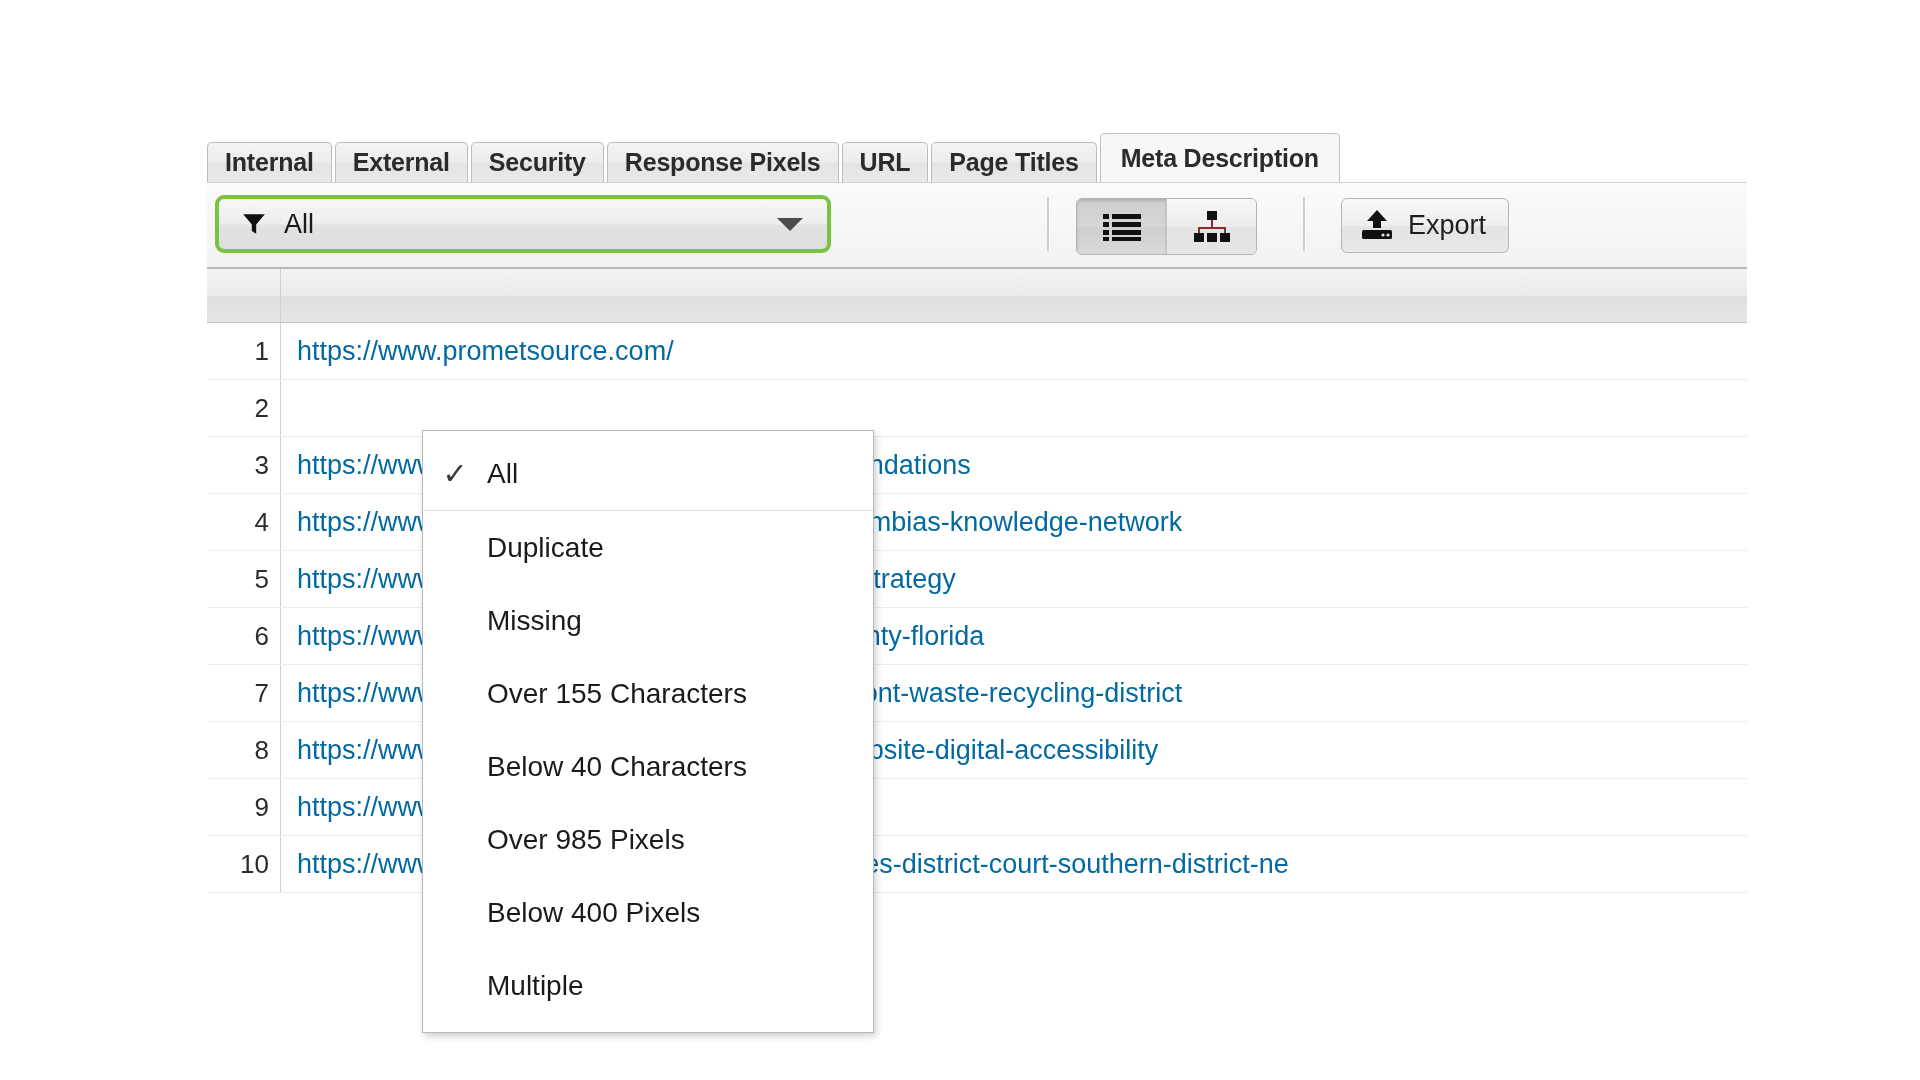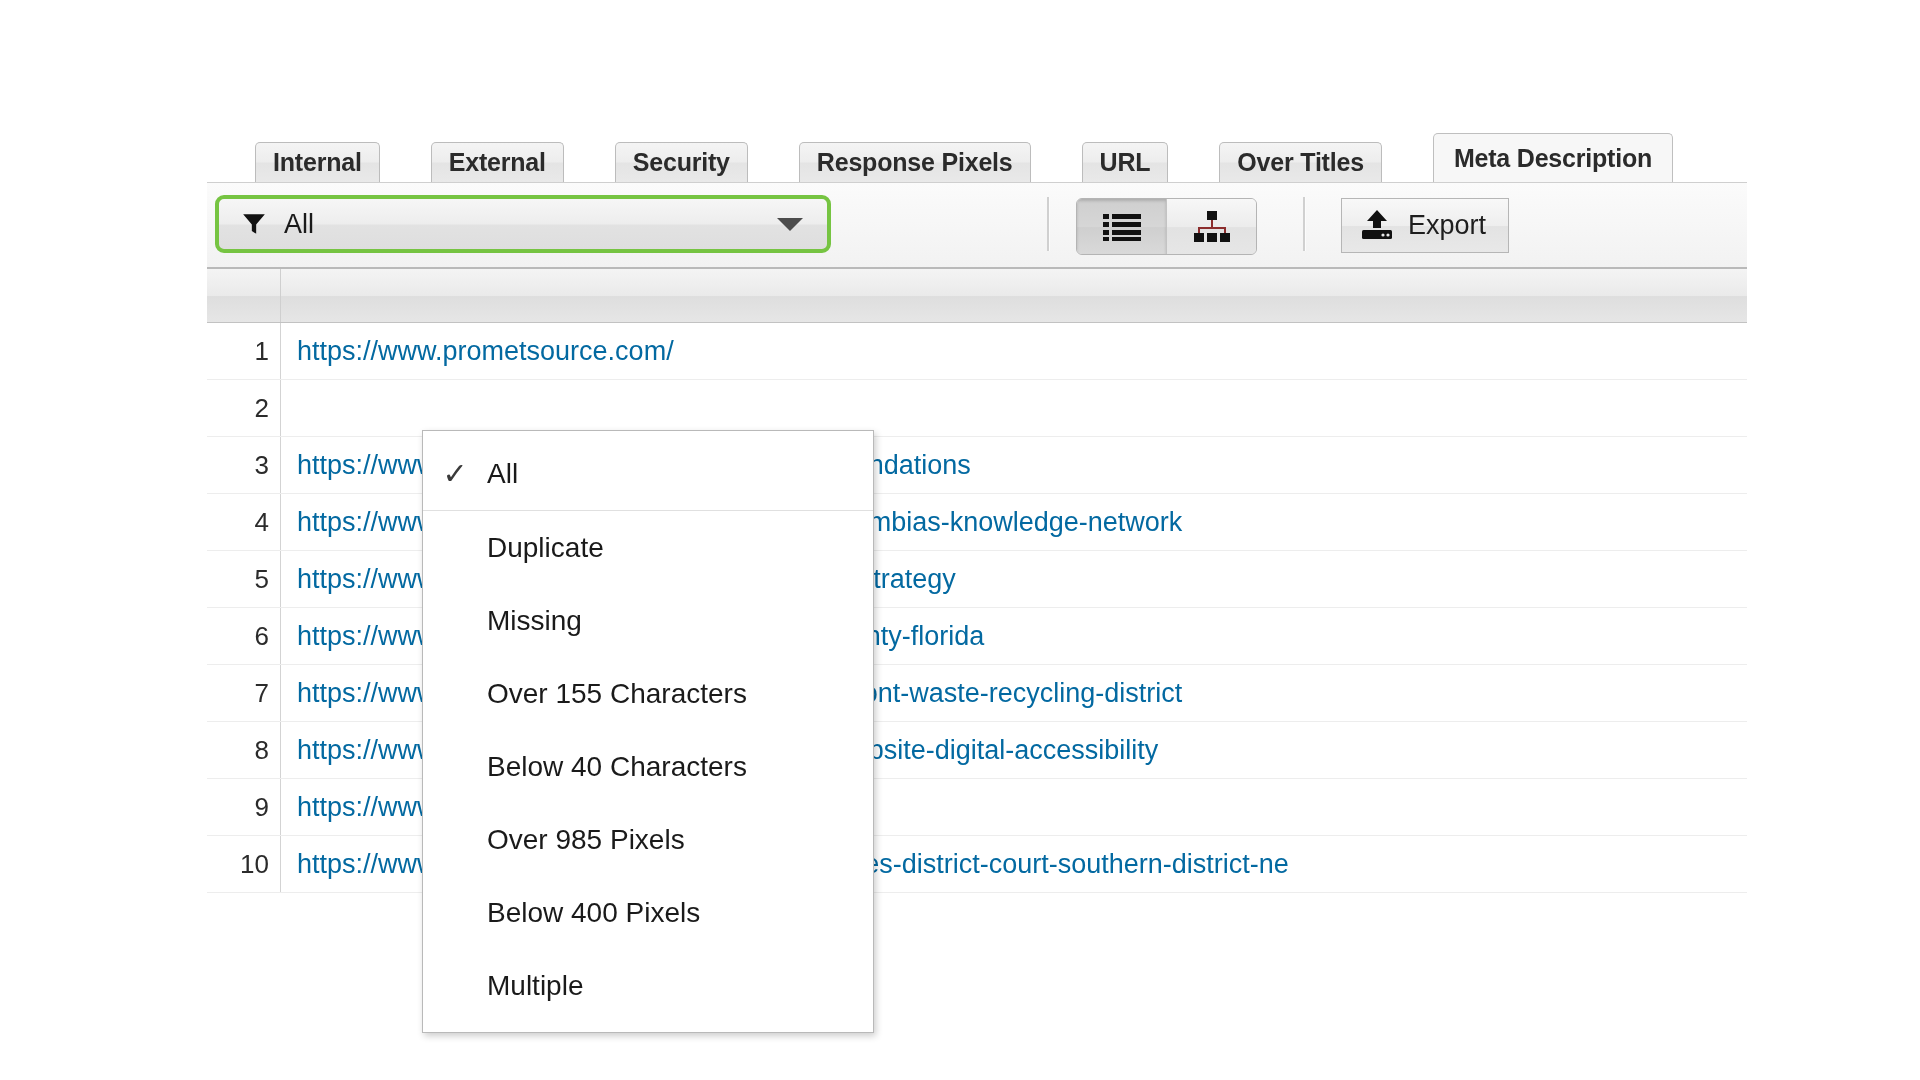--- a/index.html
+++ b/index.html
@@ -52,21 +52,20 @@
     background: linear-gradient(to bottom, #f4f4f4 0%, #ededed 48%, #e4e4e4 52%, #e9e9e9 100%);
     border: 1px solid #bcbcbc;
     border-bottom: none;
     border-radius: 5px 5px 0 0;
     color: #2b2b2b;
     font-size: 25px;
     font-weight: bold;
     letter-spacing: -0.2px;
     white-space: nowrap;
     cursor: default;
-    margin-left: 48px;
   }
   .tab.active {
     height: 49px;
     background: #f7f7f7;
     border-color: #bfbfbf;
     z-index: 3;
     padding: 14px 20px;
   }
 
   
@@ -153,21 +152,21 @@
     position: absolute;
     left: 1134px;
     top: 15px;
     height: 55px;
     padding: 0 22px 0 18px;
     display: flex;
     align-items: center;
     gap: 14px;
     box-sizing: border-box;
     border: 1px solid #b6b6b6;
-    border-radius: 0;
+    border-radius: 6px;
     background: linear-gradient(to bottom, #f8f8f8 0%, #eeeeee 50%, #e3e3e3 52%, #e8e8e8 100%);
     font-size: 27px;
     color: #1e1e1e;
     cursor: default;
     white-space: nowrap;
   }
 
   
   .table-wrap {
     position: absolute;
@@ -278,21 +277,21 @@
         <div class="tab">
           <span>Security</span>
         </div>
         <div class="tab">
           <span>Response Pixels</span>
         </div>
         <div class="tab">
           <span>URL</span>
         </div>
         <div class="tab">
-          <span>Over Titles</span>
+          <span>Page Titles</span>
         </div>
         <div class="tab active">
           <span>Meta Description</span>
         </div>
       </div>
 
     <div class="toolbar">
 
       <div class="filter-combo">
         <svg class="funnel" viewBox="0 0 24 24">

